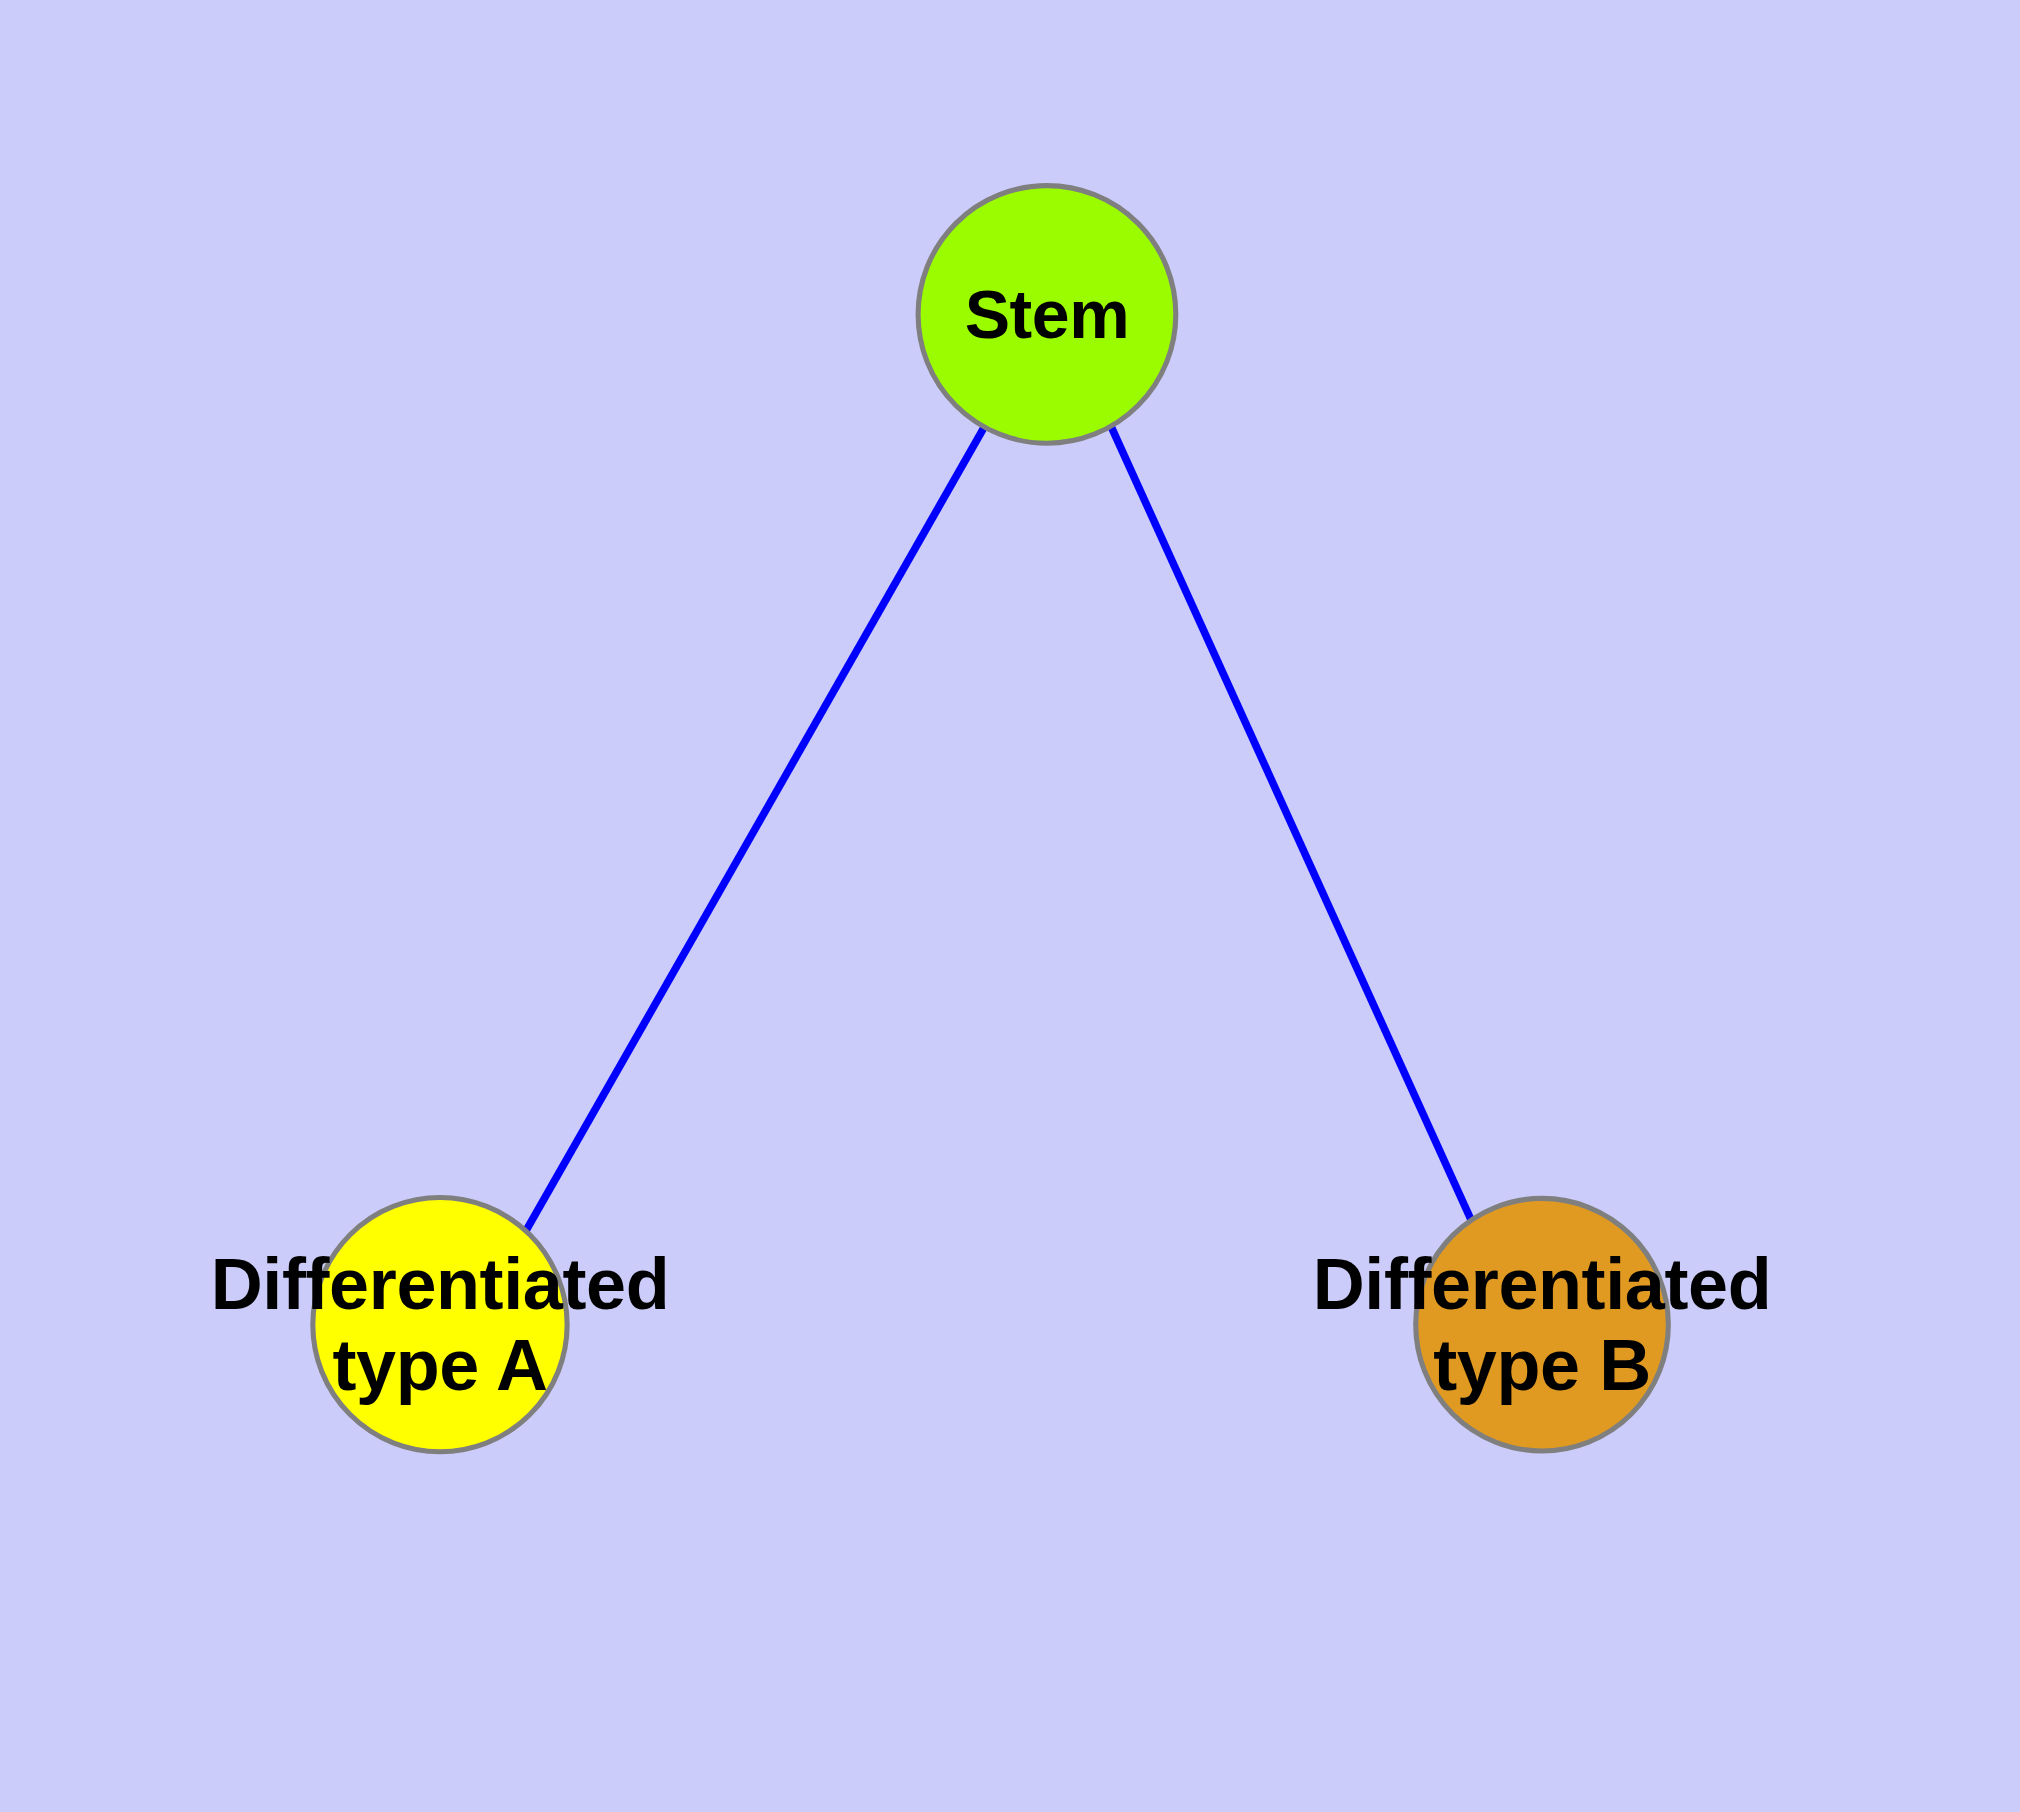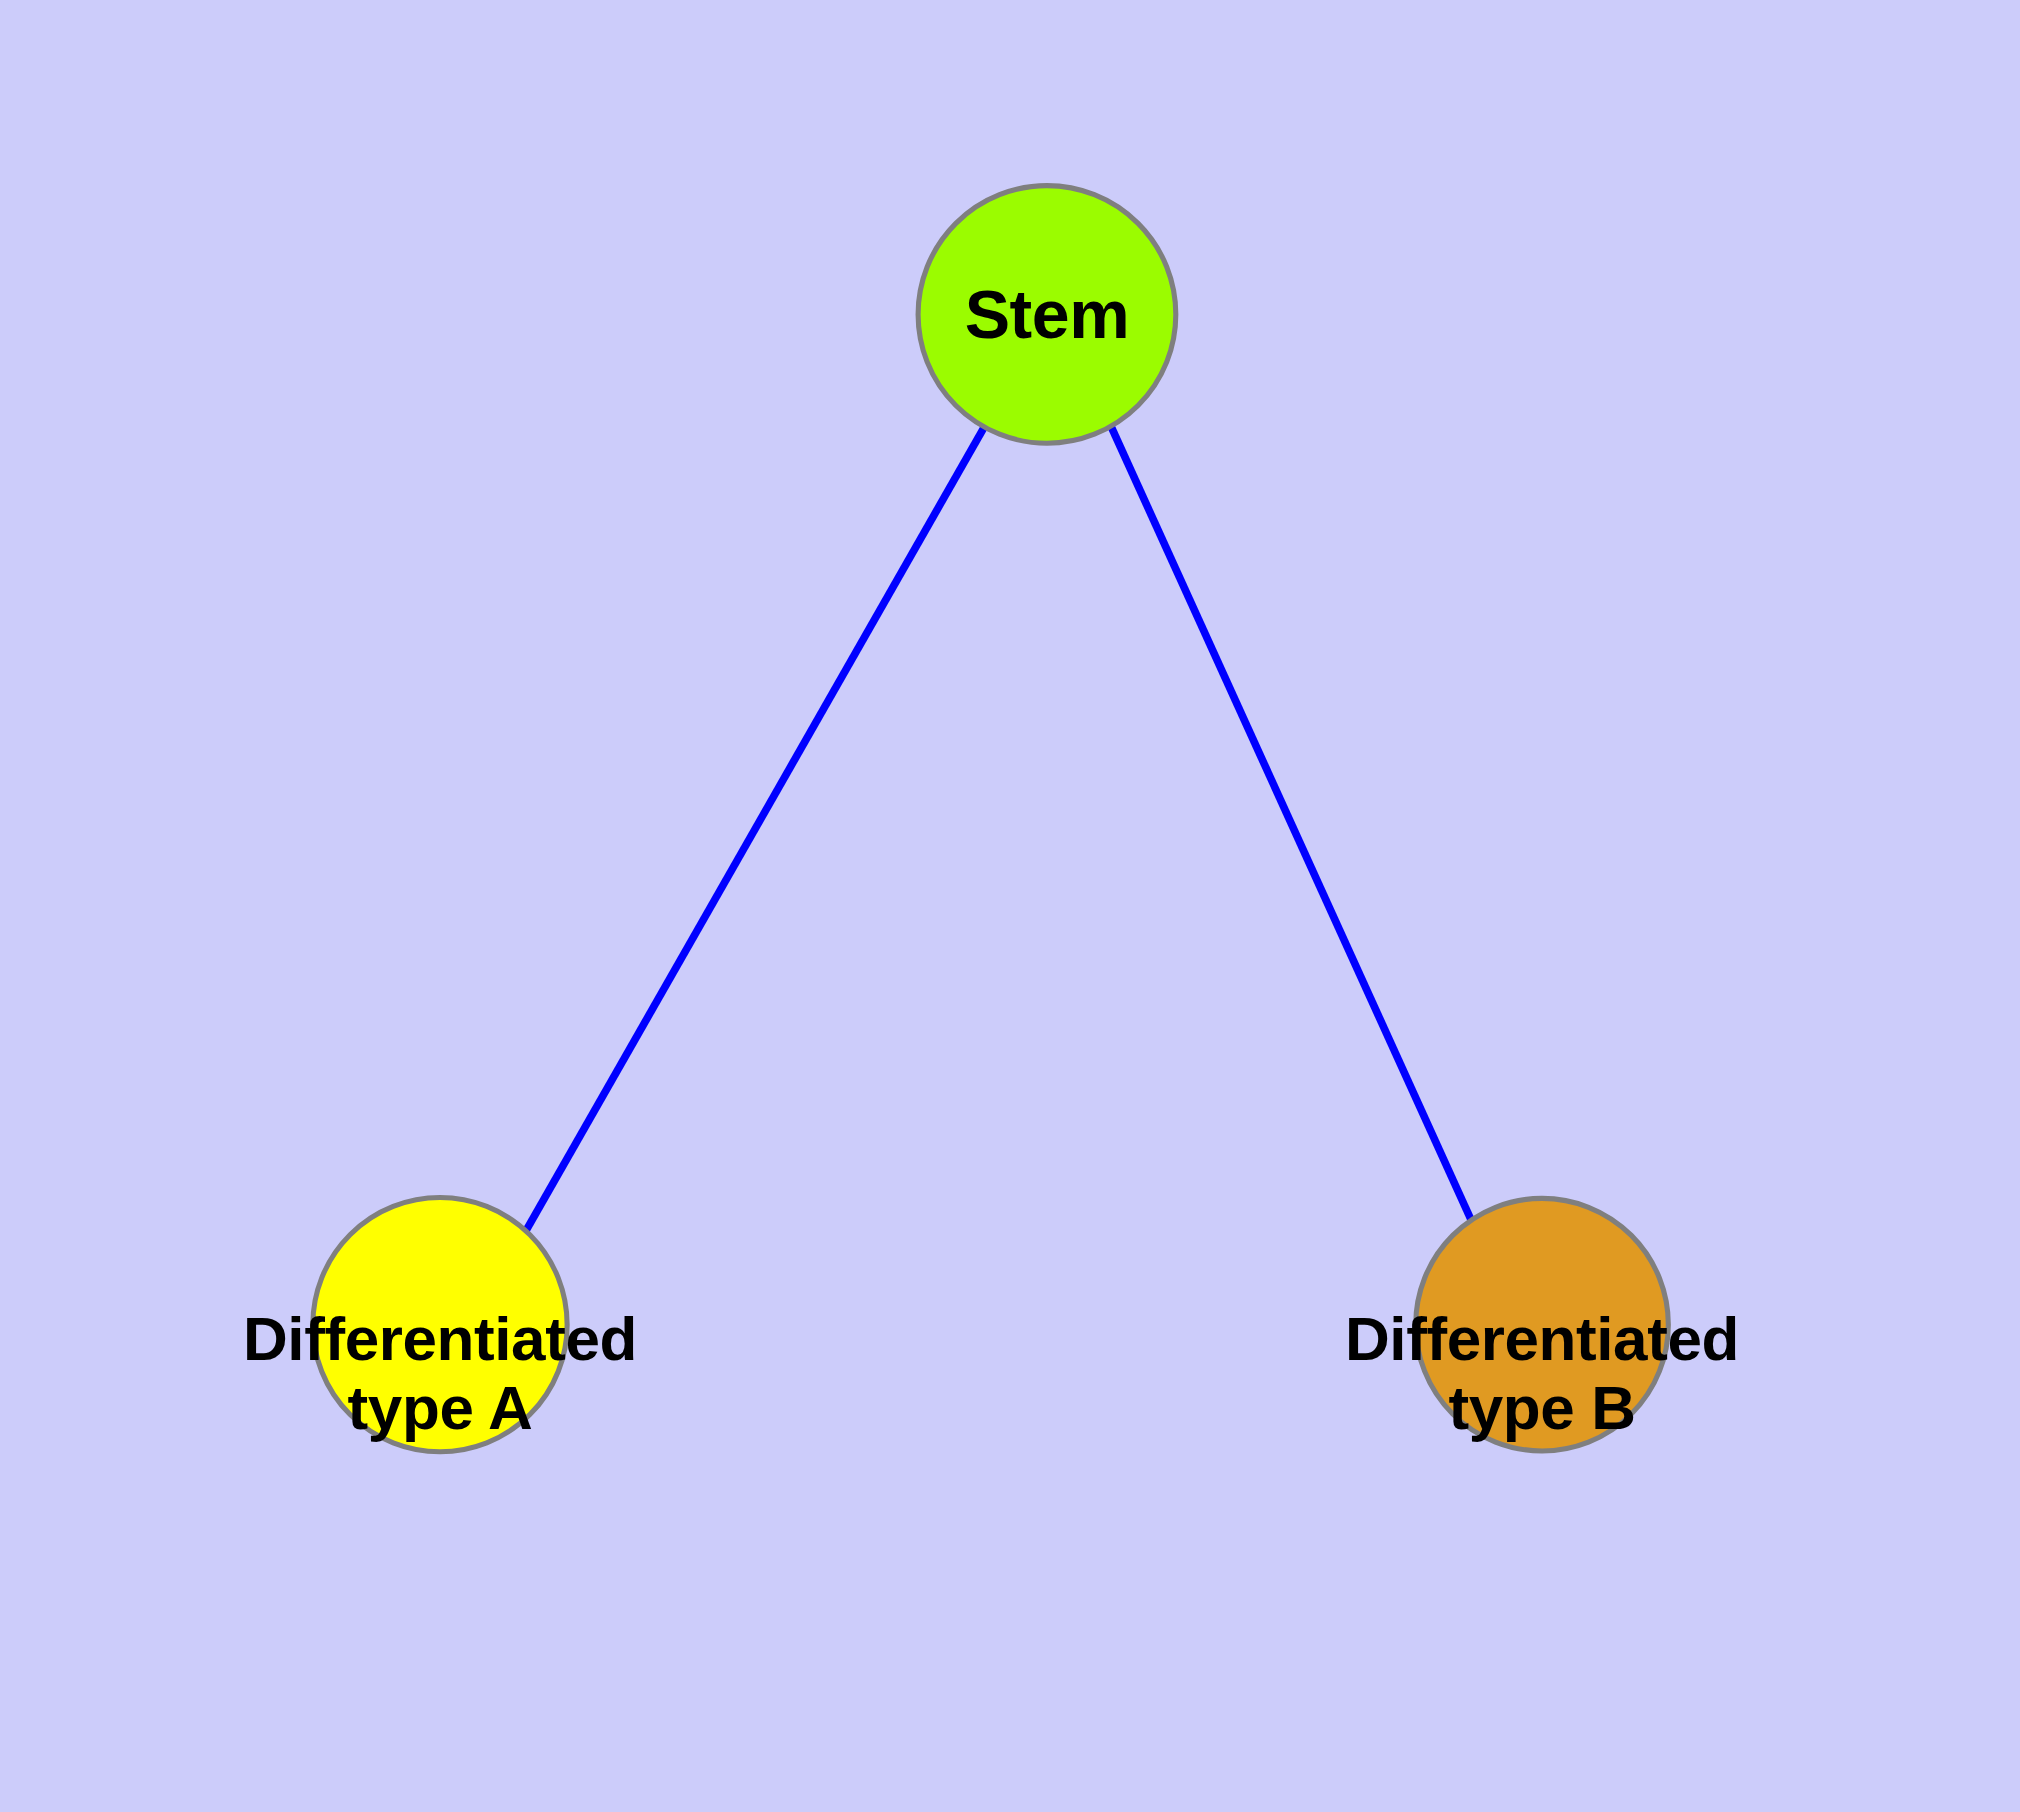--- a/index.html
+++ b/index.html
@@ -37,22 +37,21 @@
     white-space: pre;
     line-height: 1.12;
     letter-spacing: -0.4px;
     pointer-events: none;
     transform: translate(-50%, -50%);
   }
   .node-label.single {
     font-size: 68px;
   }
   .node-label.double {
-    font-size: 62px;
-    margin-top: 48px;
+    font-size: 72px;
   }
 </style>
 </head>
 <body>
 
 <div id="canvas" style="width: 2021px; height: 1812px;">
 
   <div id="bg-layer" style="background: rgb(204, 204, 250);"></div>
 
   <svg id="graph-svg" viewBox="0 0 2384 2138" preserveAspectRatio="none" style="width: 2021px; height: 1812px;">

